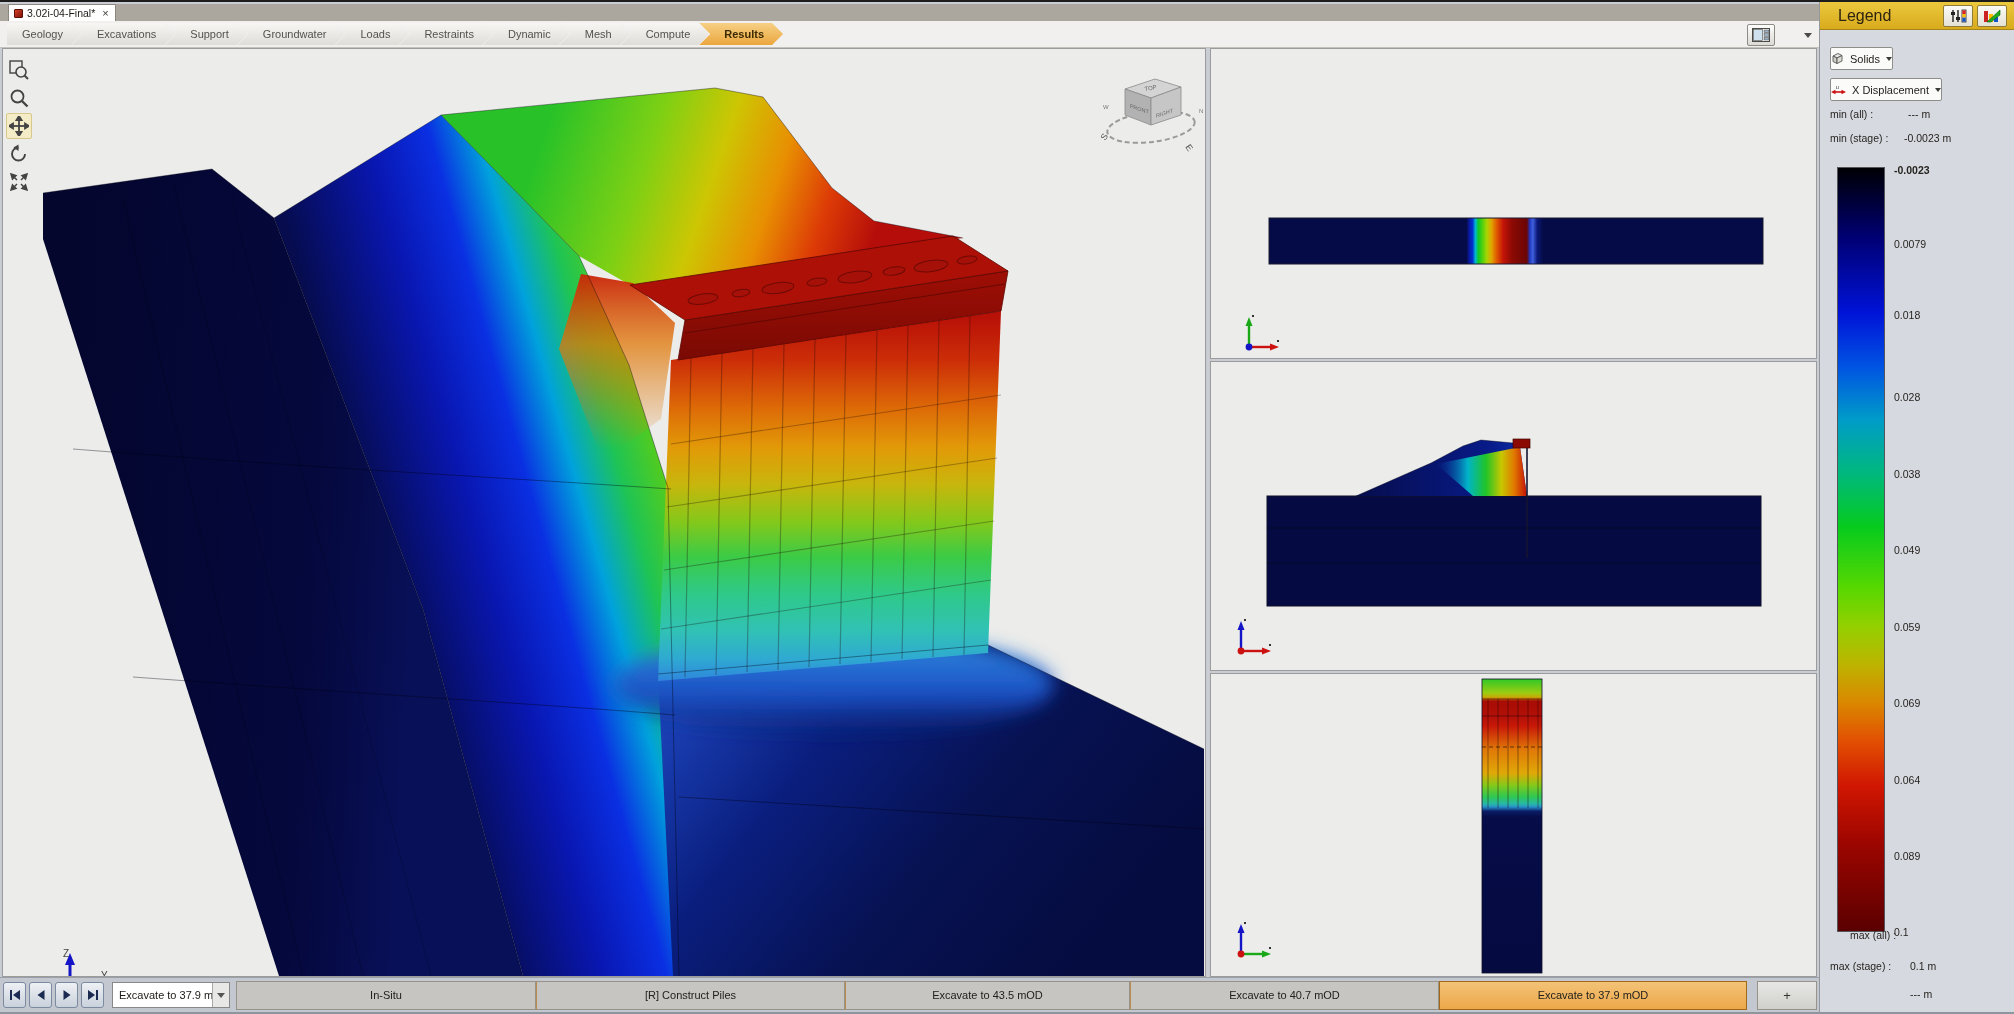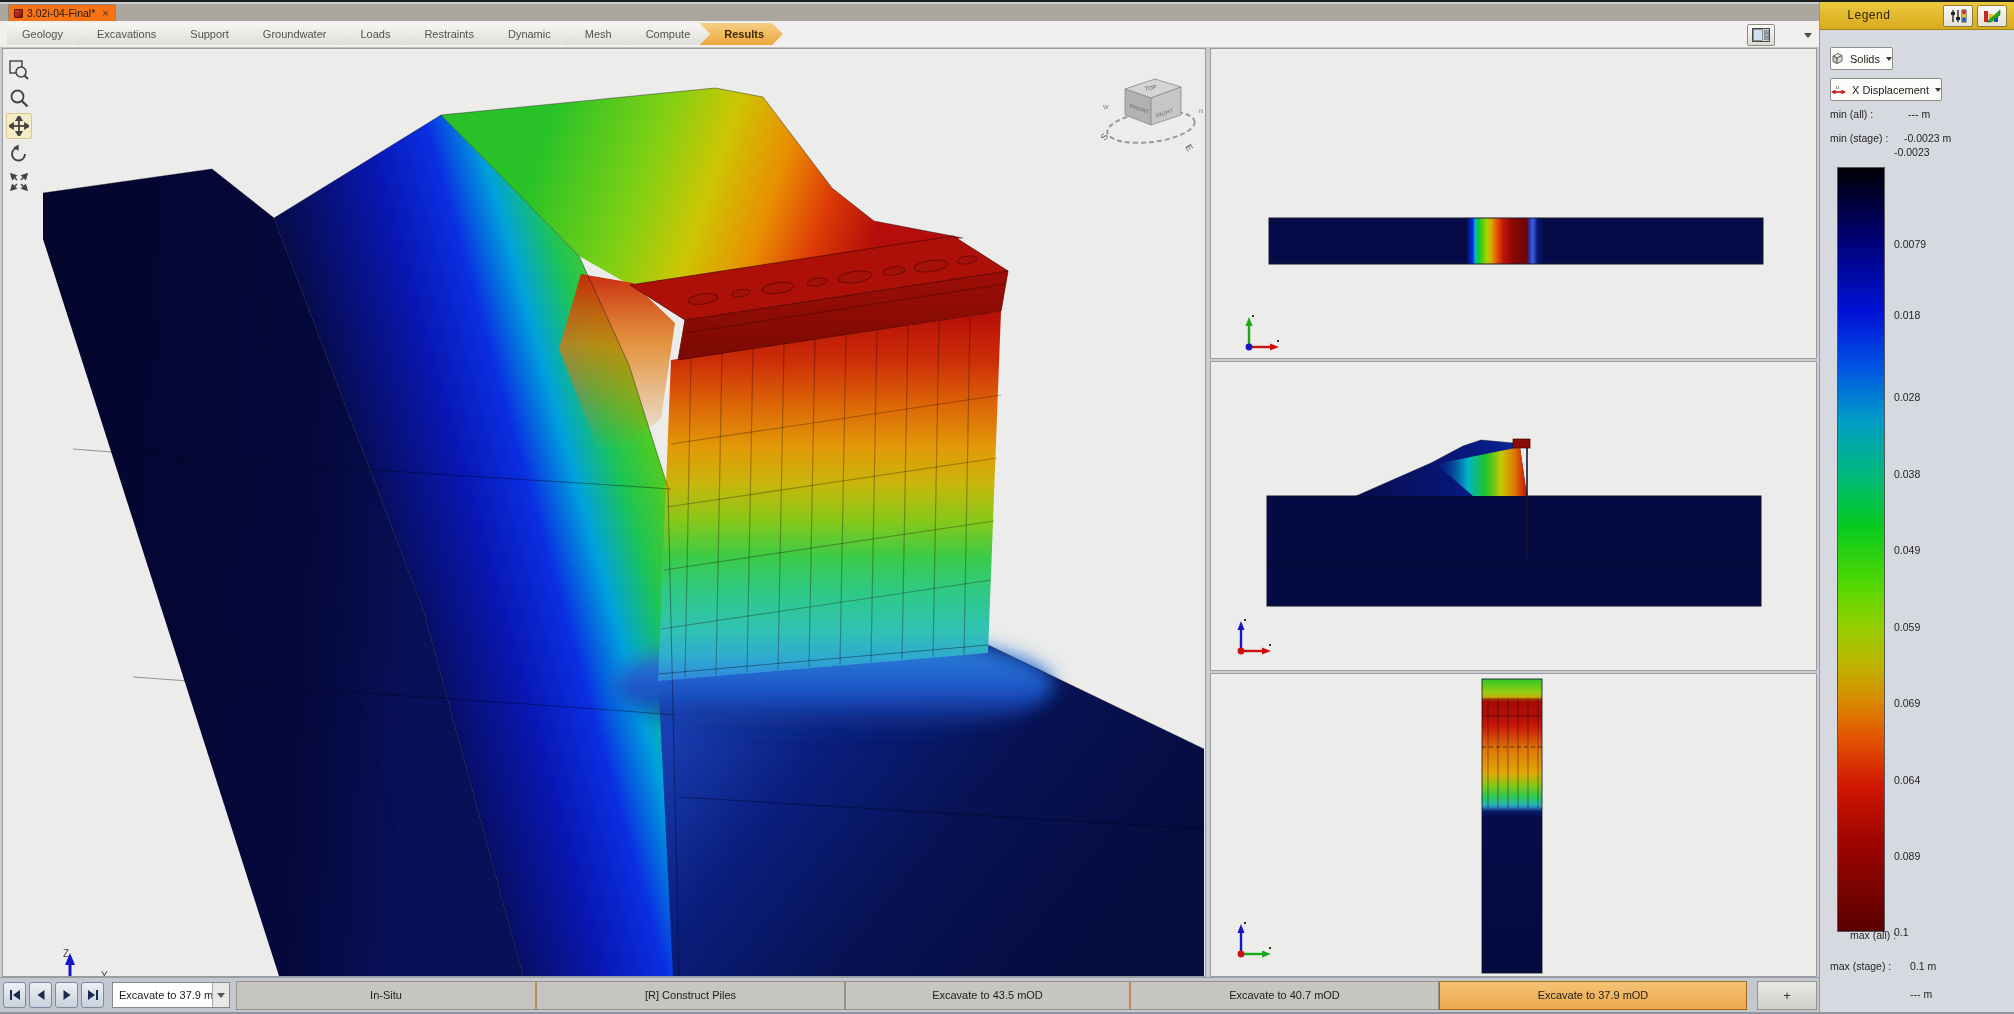--- a/index.html
+++ b/index.html
@@ -2,21 +2,21 @@
 <html><head>
 <meta charset="utf-8">
 <style>
   * { margin:0; padding:0; box-sizing:border-box; }
   html,body { width:2014px; height:1014px; overflow:hidden; background:#c9cdd3;
               font-family:"Liberation Sans","DejaVu Sans",sans-serif; }
   #app { position:relative; width:2014px; height:1014px; background:#c9cdd3; border-top:2px solid #1c1c1c; }
 
   
   .titlebar { position:absolute; left:0; top:2px; width:1819px; height:17px; background:#aba79f; }
-  .doc-tab { position:absolute; left:8px; top:0; height:17px; padding:0 6px 0 5px; background:#f97316;
+  .doc-tab { position:absolute; left:8px; top:0; height:17px; padding:0 6px 0 5px; background:#ffffff;
              border:1px solid #8b877e; border-bottom:none; display:flex; align-items:center; gap:4px;
              font-size:10.5px; color:#1d1b17; }
   .doc-icon { width:9px; height:9px; background:linear-gradient(135deg,#d8402a,#7e1408); border:1px solid #5c1005; border-radius:1px; }
   .doc-close { font-size:11px; color:#3c3a34; margin-left:3px; cursor:pointer; line-height:9px; }
 
   
   .workflow { position:absolute; left:0; top:19px; width:1819px; height:27px; background:#f1f0ee;
               border-bottom:1px solid #c4c2bd; display:flex; align-items:center; }
   .wtab { height:22px; line-height:22px; font-size:11px; color:#54524d; padding:0 19px 0 25px; margin-left:-10px;
           background:linear-gradient(#f7f6f4,#dfddd8); white-space:nowrap;
@@ -42,21 +42,21 @@
   
   .tools { position:absolute; left:3px; top:8px; display:flex; flex-direction:column; gap:2px; }
   .tool { width:26px; height:26px; display:flex; align-items:center; justify-content:center; border-radius:2px; cursor:pointer; }
   .tool.active { background:#f3ecc6; border:1px solid #d8c98a; }
 
   
   .legend { position:absolute; left:1819px; top:0; width:195px; height:1014px; background:#d6dae0; border-left:1px solid #94979c; }
   .legend-header { position:absolute; left:0; top:0; width:100%; height:28px;
                    background:linear-gradient(#ecc83e,#d8ab1c); border-bottom:1px solid #a7841a;
                    display:flex; align-items:center; }
-  .legend-title { font-size:12px; color:#2e2410; padding-left:27px;font-family:Liberation Mono, monospace; }
+  .legend-title { font-size:16px; color:#2e2410; padding-left:18px; }
   .legend-hbtn { width:30px; height:22px; background:linear-gradient(#fbfaf6,#e4e1d6); border:1px solid #8f7c38;
                  border-radius:2px; display:flex; align-items:center; justify-content:center; cursor:pointer; }
   .legend-hbtn + .legend-hbtn { margin-left:4px; }
   .legend-hbtns { position:absolute; right:7px; top:3px; display:flex; }
   .drop-btn { position:absolute; height:23px; background:#fbfbf9; border:1px solid #8d8d89; border-radius:2px;
               display:flex; align-items:center; gap:6px; padding:0 0; font-size:11px; color:#24221e; cursor:pointer; }
   .drop-caret { width:0; height:0; border-left:3.5px solid transparent; border-right:3.5px solid transparent; border-top:4.5px solid #3a3a36; }
   .leg-line { position:absolute; font-size:10.5px; color:#26241f; white-space:pre;text-align:right; }
   .colorbar { position:absolute; left:17px; top:165px; width:48px; height:765px; border:1px solid #55555a;
               background:linear-gradient(#000004 0%, #000072 9%, #0013d8 19%, #0053e2 26%, #009cc8 33%,
@@ -486,21 +486,21 @@
       <span>X Displacement</span>
       <span class="drop-caret"></span>
     </div>
 
     <span class="leg-line" style="left:10px; top:106px;">min (all) :</span>
     <span class="leg-line" style="left:88px; top:106px;">--- m</span>
     <span class="leg-line" style="left:10px; top:130px;">min (stage) :</span>
     <span class="leg-line" style="left:84px; top:130px;">-0.0023 m</span>
 
     <div class="colorbar"></div>
-    <span class="cb-label" style="top:150px;">-0.0023</span>
+    <span class="cb-label" style="top:168px;font-weight:bold;">-0.0023</span>
     <span class="cb-label" style="top:242px;">0.0079</span>
     <span class="cb-label" style="top:313px;">0.018</span>
     <span class="cb-label" style="top:395px;">0.028</span>
     <span class="cb-label" style="top:472px;">0.038</span>
     <span class="cb-label" style="top:548px;">0.049</span>
     <span class="cb-label" style="top:625px;">0.059</span>
     <span class="cb-label" style="top:701px;">0.069</span>
     <span class="cb-label" style="top:778px;">0.064</span>
     <span class="cb-label" style="top:854px;">0.089</span>
     <span class="cb-label" style="top:930px;">0.1</span>

